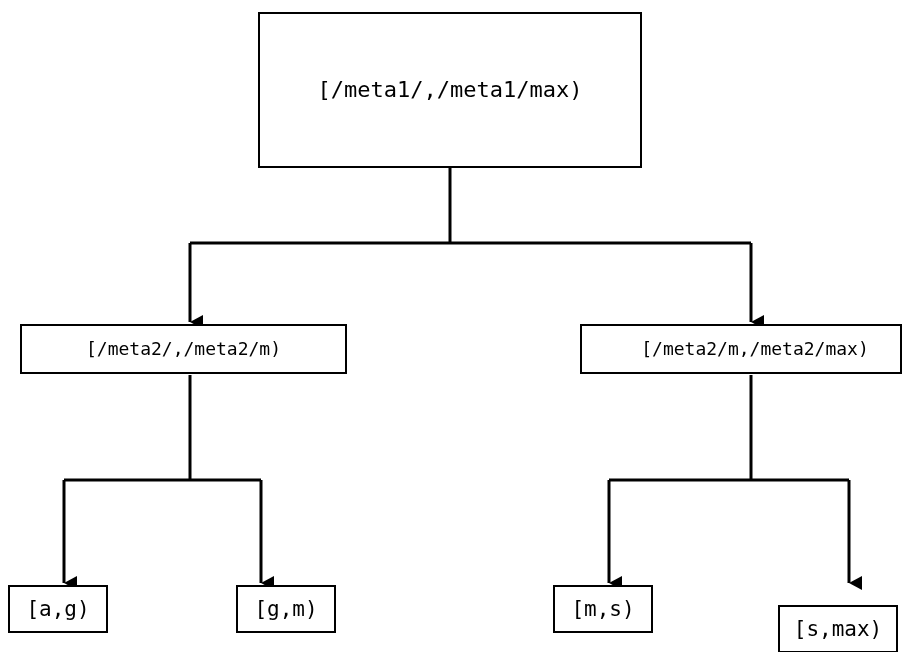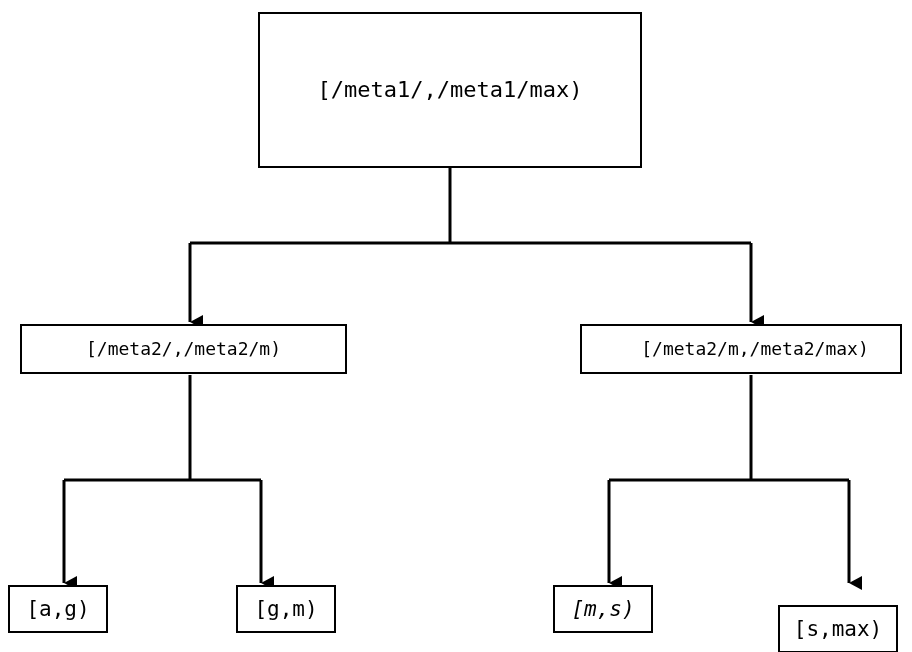--- a/index.html
+++ b/index.html
@@ -43,21 +43,21 @@
   .node-root      { left: 258px; top: 12px;  width: 384px; height: 156px; }
   .node-root .node-label { font-size: 22px; }
 
   .node-lvl2-left  { left: 20px;  top: 324px; width: 327px; height: 50px; }
   .node-lvl2-right { left: 580px; top: 324px; width: 322px; height: 50px; padding-left: 28px; }
   .node-lvl2-left .node-label,
   .node-lvl2-right .node-label { font-size: 18px; }
 
   .node-leaf-1 { left: 8px;   top: 585px; width: 100px; height: 48px; }
   .node-leaf-2 { left: 204px; top: 585px; width: 100px; height: 48px; margin-left: 32px; }
-  .node-leaf-3 { left: 553px; top: 585px; width: 100px; height: 48px; font-style: italic; }
+  .node-leaf-3 { left: 553px; top: 585px; width: 100px; height: 48px; }
   .node-leaf-4 { left: 778px; top: 585px; width: 120px; height: 48px; margin-top: 20px; }
   .node-leaf-1 .node-label,
   .node-leaf-2 .node-label,
   .node-leaf-3 .node-label,
   .node-leaf-4 .node-label { font-size: 21px; }
 </style>
 </head>
 <body>
 
 <div id="canvas">

